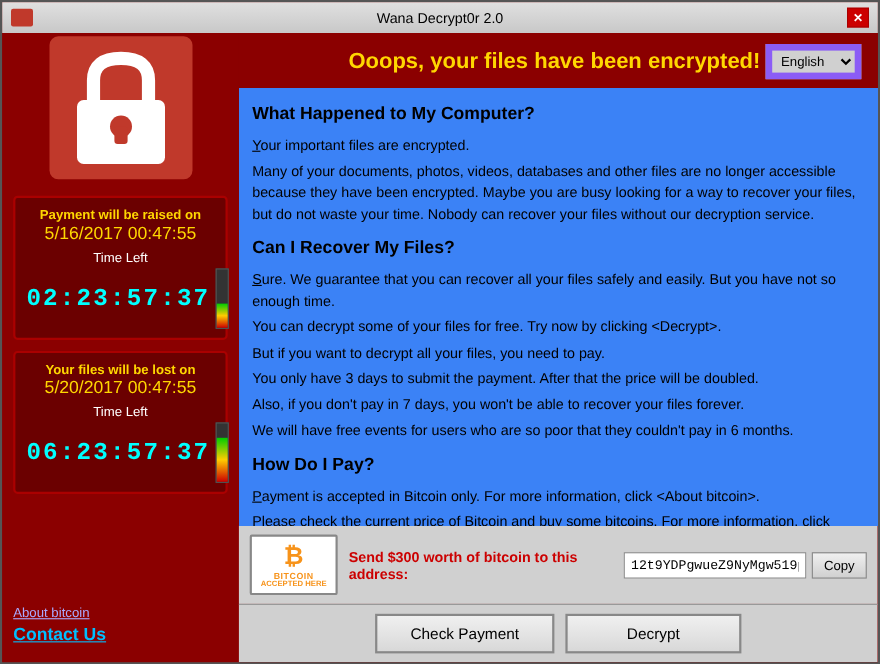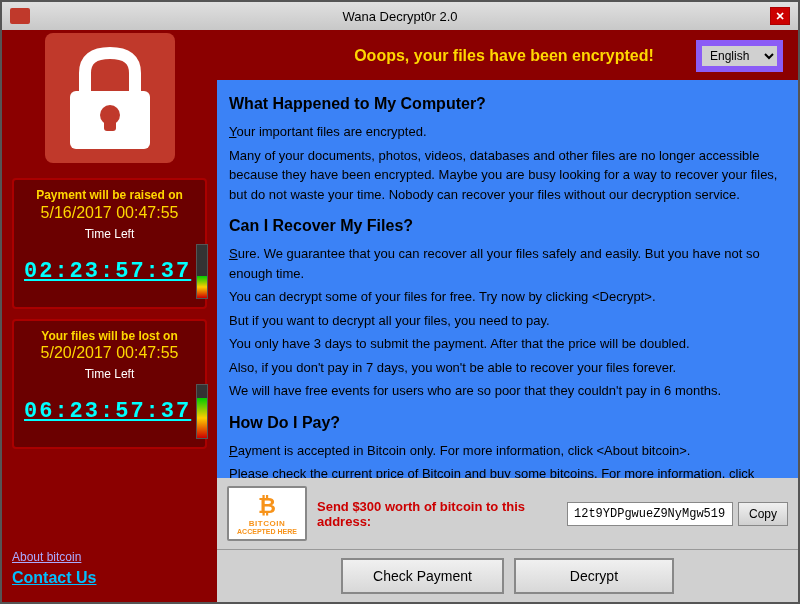--- a/index.html
+++ b/index.html
@@ -127,21 +127,20 @@
       gap: 5px;
     }
 
     .timer-display {
       font-family: 'Courier New', monospace;
       font-size: 22px;
       color: #00FFFF;
       font-weight: bold;
       letter-spacing: 2px;
       flex: 1;
-      text-decoration: underline;
     }
 
     .timer-bar-container {
       width: 12px;
       height: 55px;
       background: #333;
       border: 1px solid #555;
       display: flex;
       flex-direction: column;
       justify-content: flex-end;
@@ -193,21 +192,21 @@
       background: #8B0000;
       padding: 10px 15px 8px;
       display: flex;
       align-items: center;
       justify-content: space-between;
       flex-shrink: 0;
     }
 
     .header-title {
       color: #FFD700;
-      font-size: 16px;
+      font-size: 20px;
       font-weight: bold;
       text-align: center;
       flex: 1;
     }
 
     .lang-select {
       background: #d0d0d0;
       border: 6px solid #8b5cf6;
       font-size: 12px;
       padding: 2px 4px;

